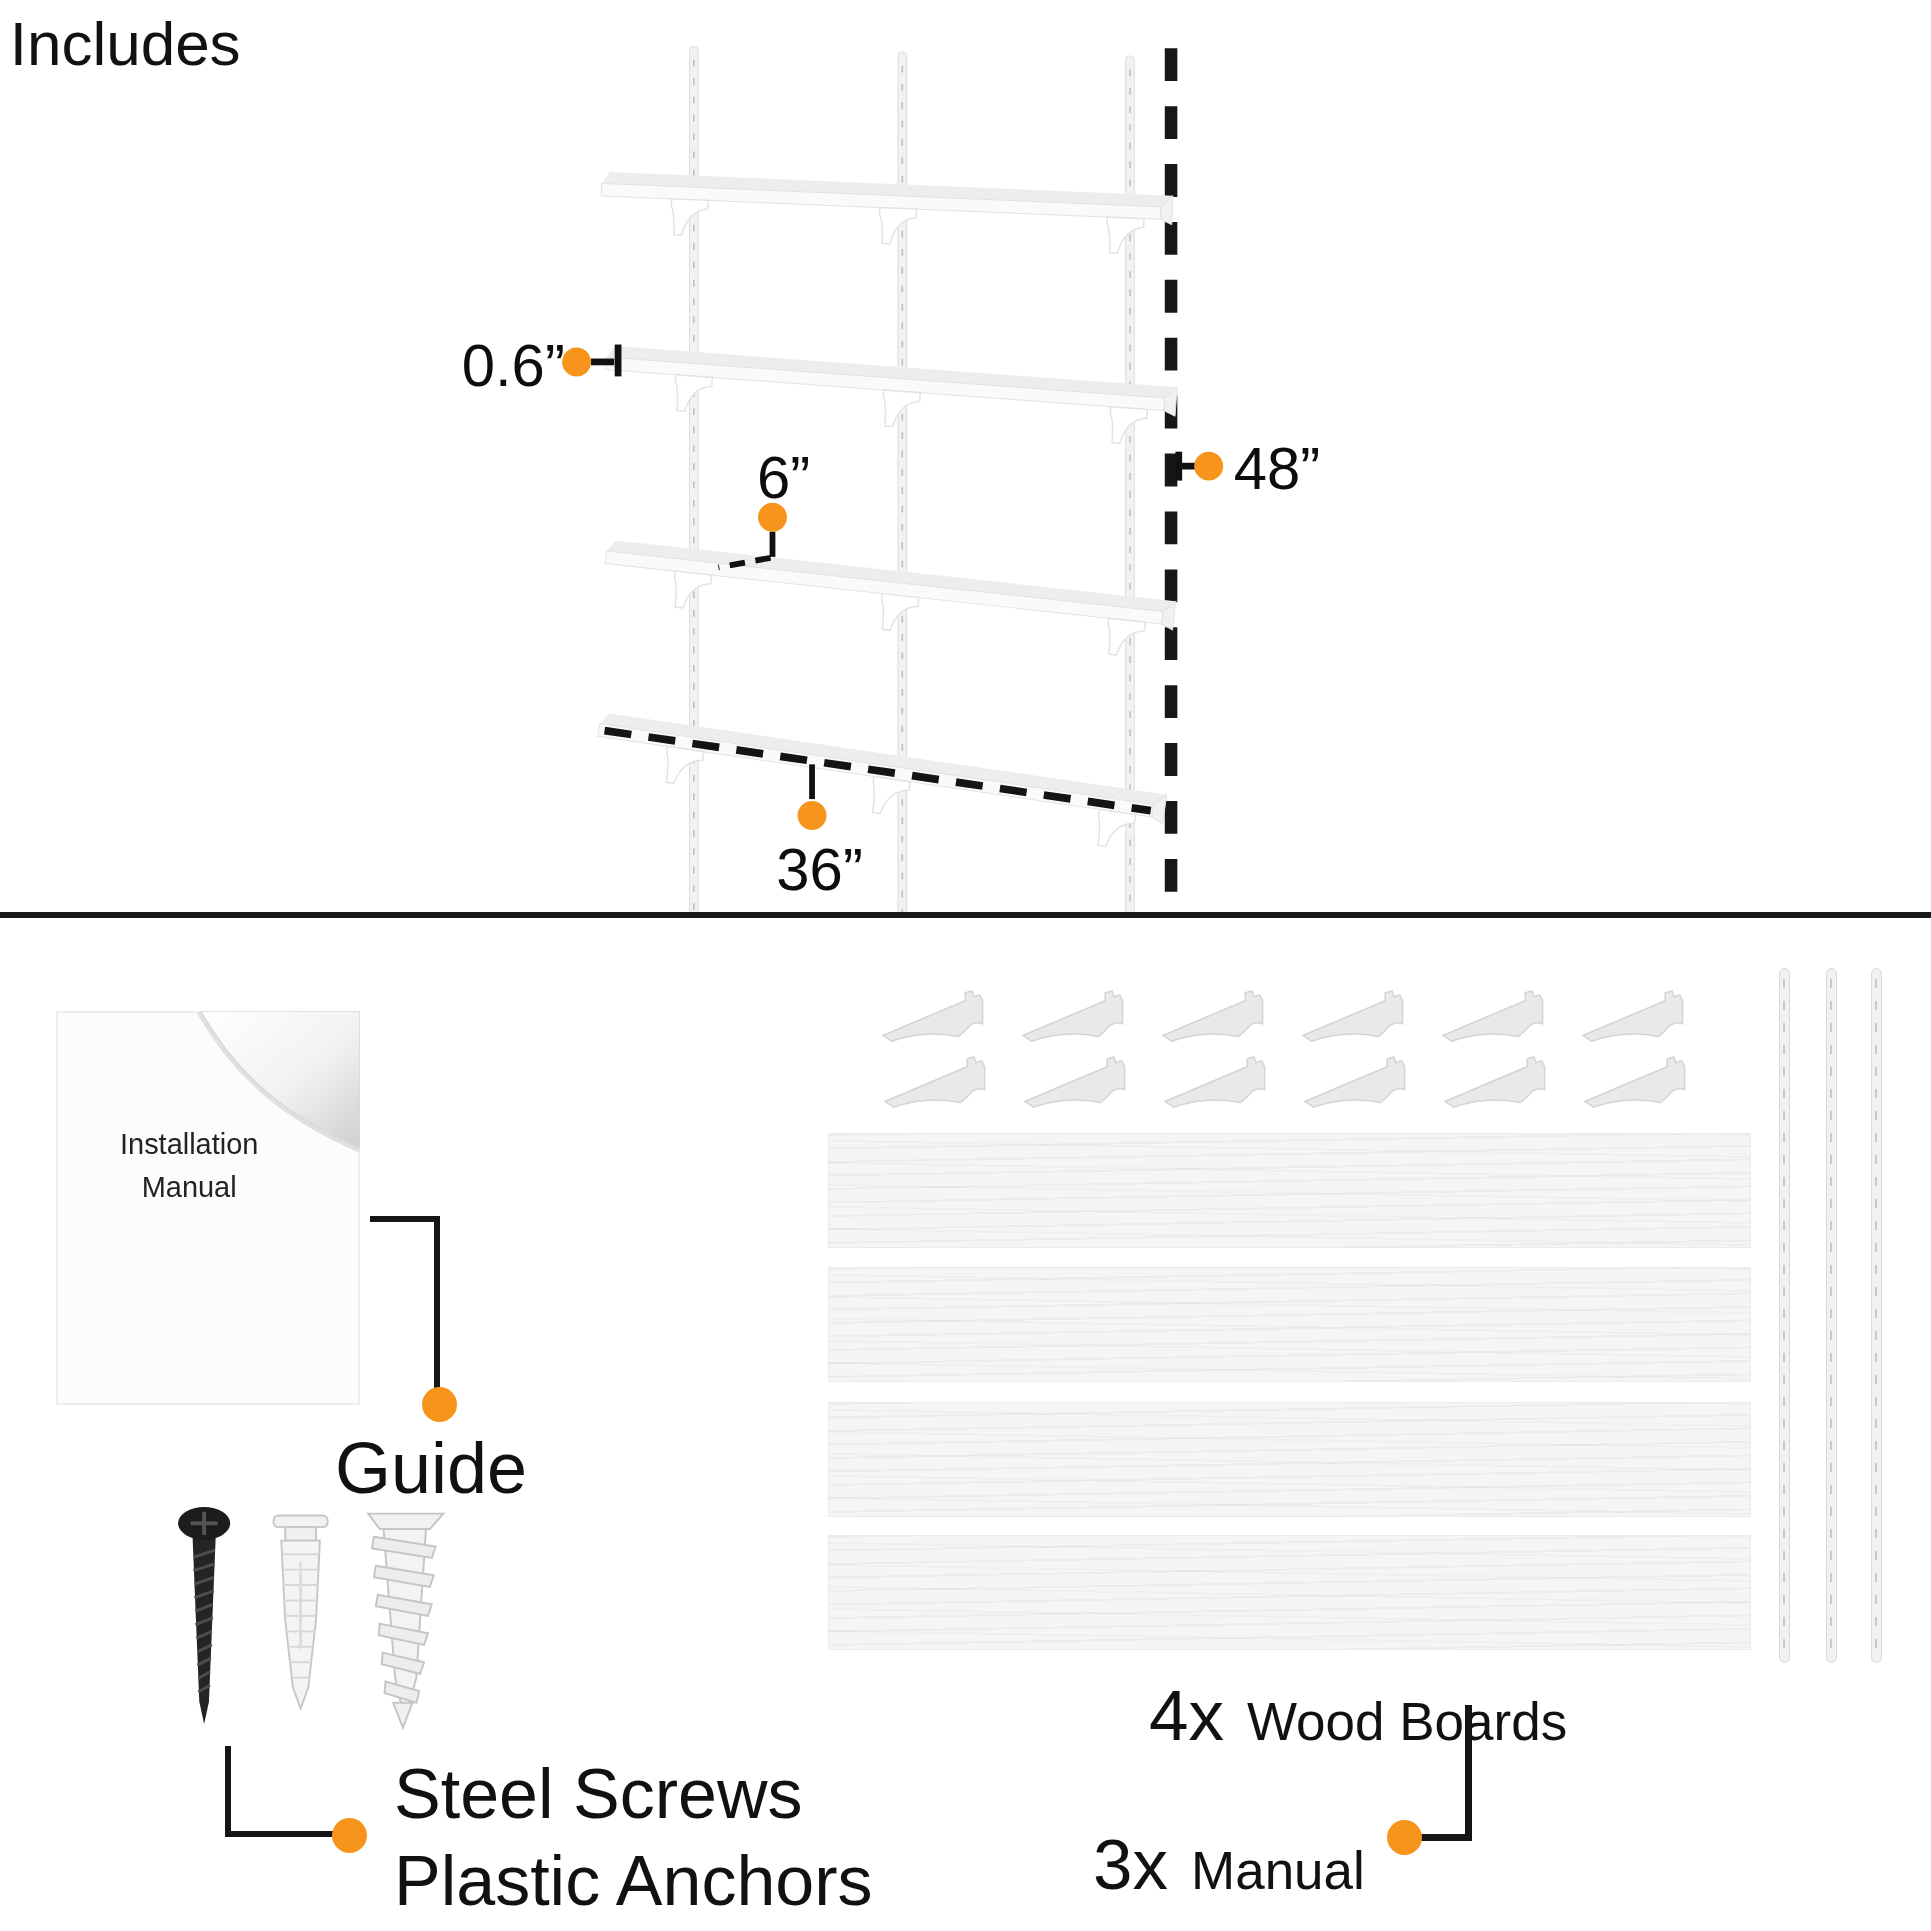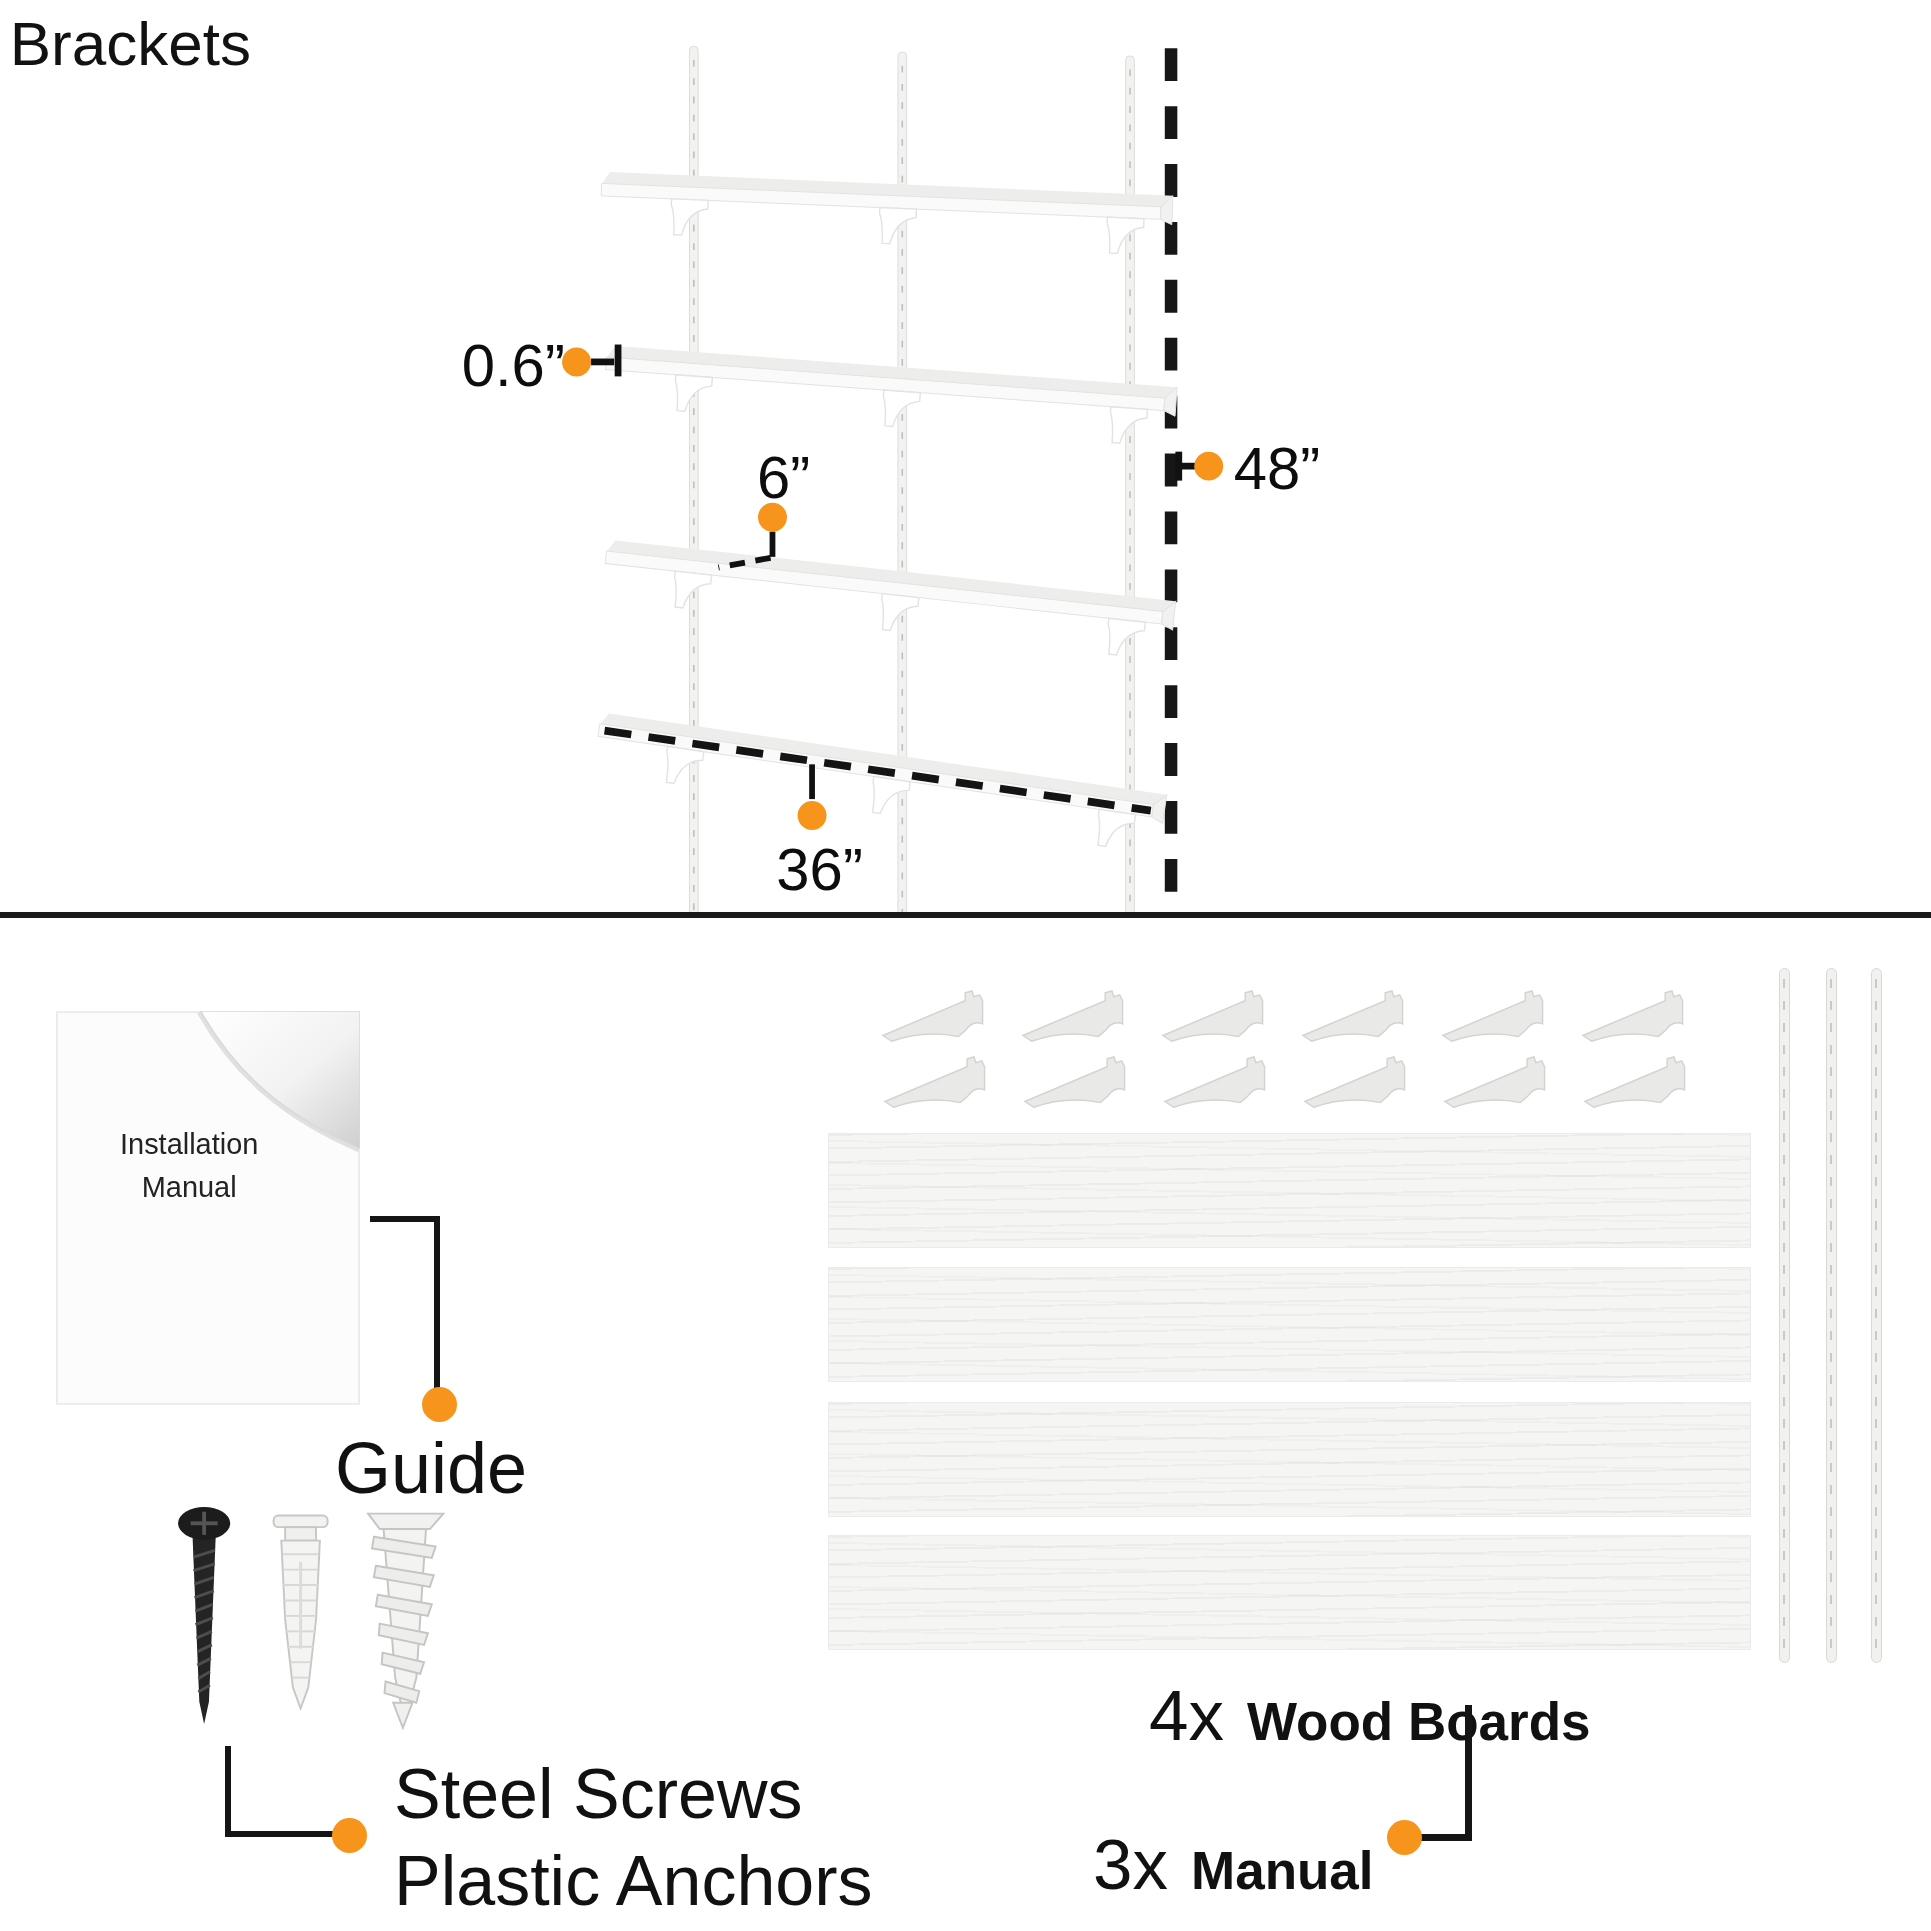--- a/index.html
+++ b/index.html
@@ -25,21 +25,21 @@
          border:1px solid #ebebea;box-sizing:border-box;}
   
   .rail{position:absolute;top:968px;width:10.6px;height:695px;border-radius:5.8px;
         background:#f1f1f0;border:1px solid #d9d9d8;box-sizing:border-box;}
   .rail::after{content:"";position:absolute;left:2.9px;top:9.7px;bottom:9.7px;width:1.9px;
         background:repeating-linear-gradient(180deg,#c9c9c8 0 8.7px,transparent 8.7px 22px);}
   .bracket{position:absolute;}
   
   .count-row{position:absolute;display:flex;align-items:baseline;white-space:nowrap;}
   .count-qty{display:inline-block;width:106px;text-align:right;font-size:71px;line-height:1;}
-  .count-name{font-size:53px;line-height:1;padding-left:23px;font-weight:bold;}
+  .count-name{font-size:53px;line-height:1;padding-left:23px;}
   svg text{font-family:"Liberation Sans", sans-serif;}
 </style>
 </head>
 <body>
 
 <div id="canvas">
 
   <svg class="abs" style="left:0;top:0" width="1931" height="912" viewBox="0 0 2000 945">
     <defs>
       <g id="shelfdef">
@@ -93,21 +93,21 @@
       <text x="1278" y="507" font-size="62" fill="#0d0d0d">48”</text>
     </g>
 
     <g>
       <line x1="841" y1="792" x2="841" y2="828" stroke="#111" stroke-width="6"></line>
       <circle cx="841" cy="845" r="15" fill="#F7941C"></circle>
       <text x="804" y="922" font-size="62" fill="#0d0d0d">36”</text>
     </g>
   </svg>
 
-  <div class="abs section-title" style="left:9.7px;top:7.7px">Brackets</div>
+  <div class="abs section-title" style="left:9.7px;top:7.7px">Includes</div>
   <div class="abs divider"></div>
 
   <div class="abs manual-wrap">
     <svg width="304" height="394" viewBox="0 0 315 408">
       <defs>
         <linearGradient id="curlGrad" x1="0" y1="0" x2="1" y2="1">
           <stop offset="0" stop-color="#ffffff"></stop>
           <stop offset="0.55" stop-color="#f2f2f2"></stop>
           <stop offset="1" stop-color="#cfcfcf"></stop>
         </linearGradient>

